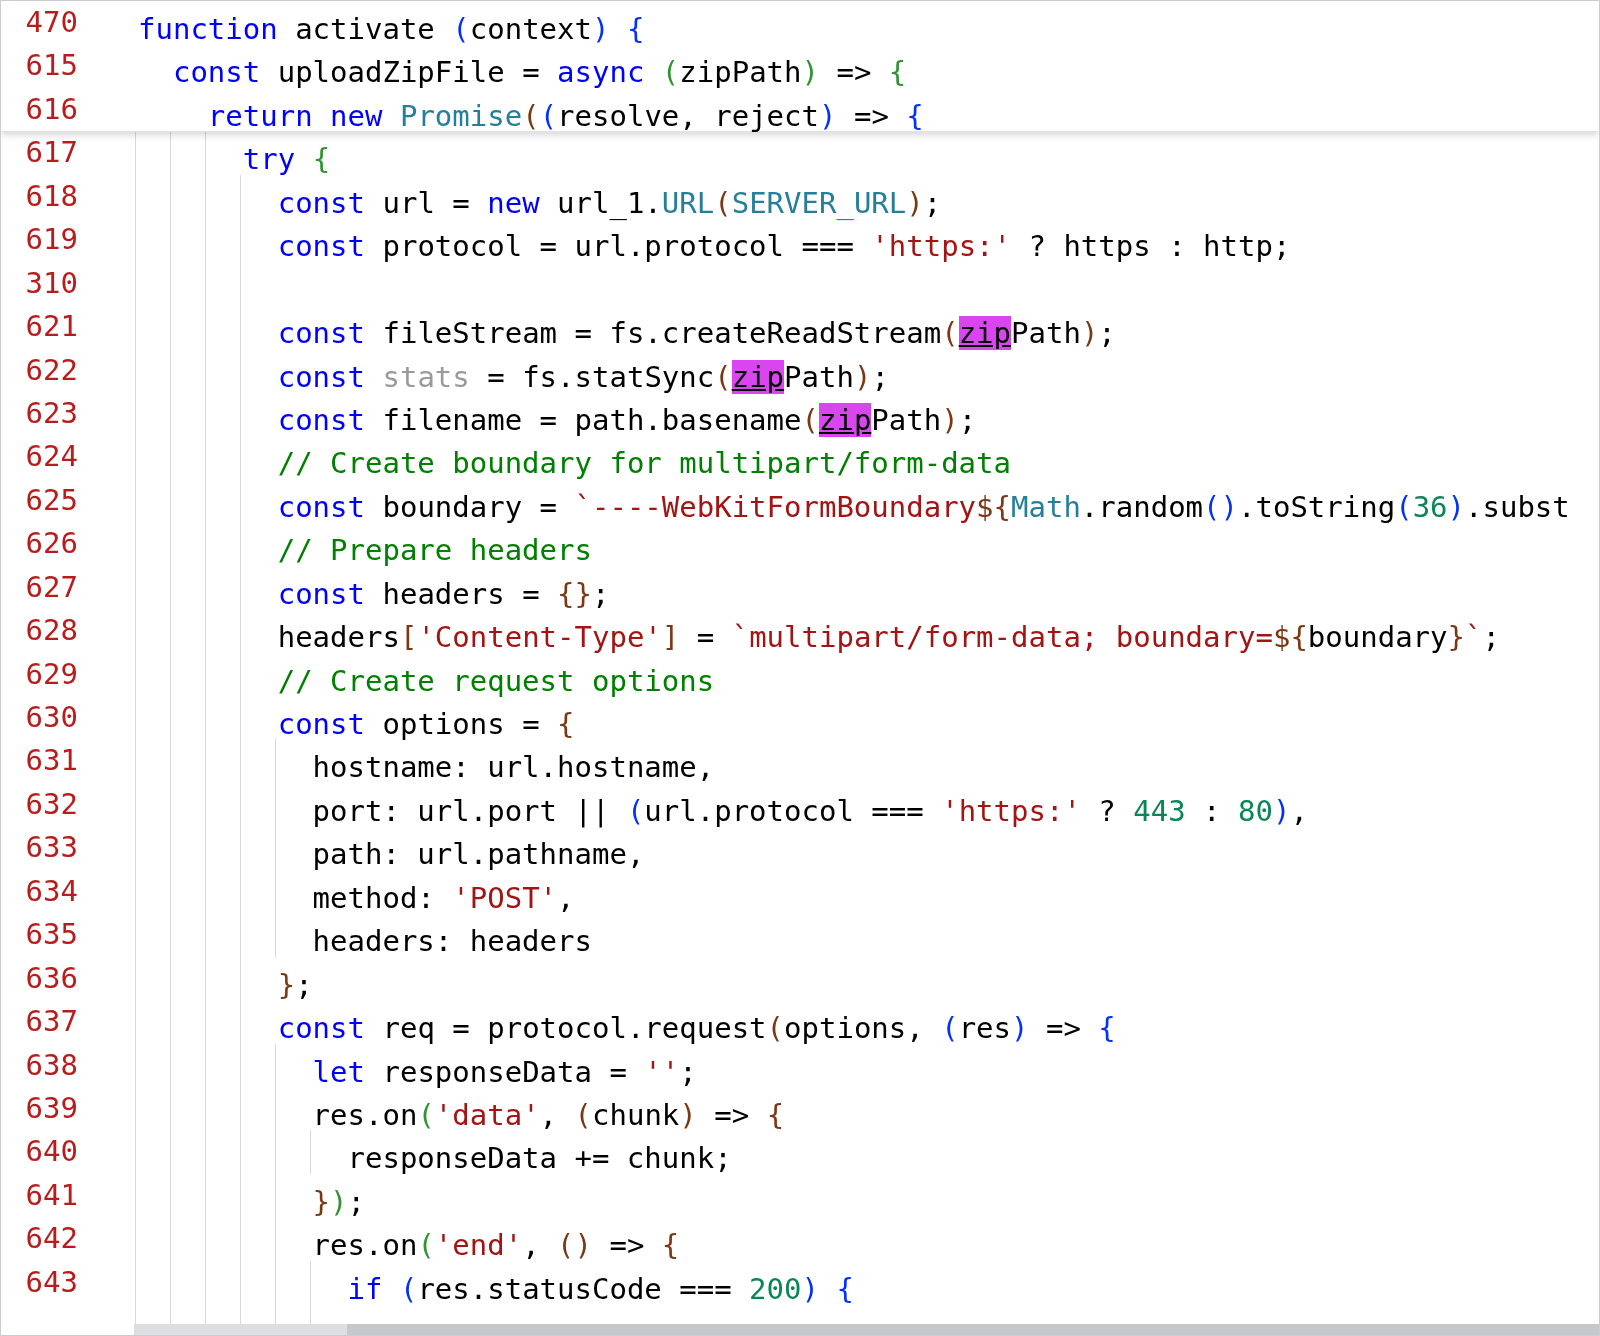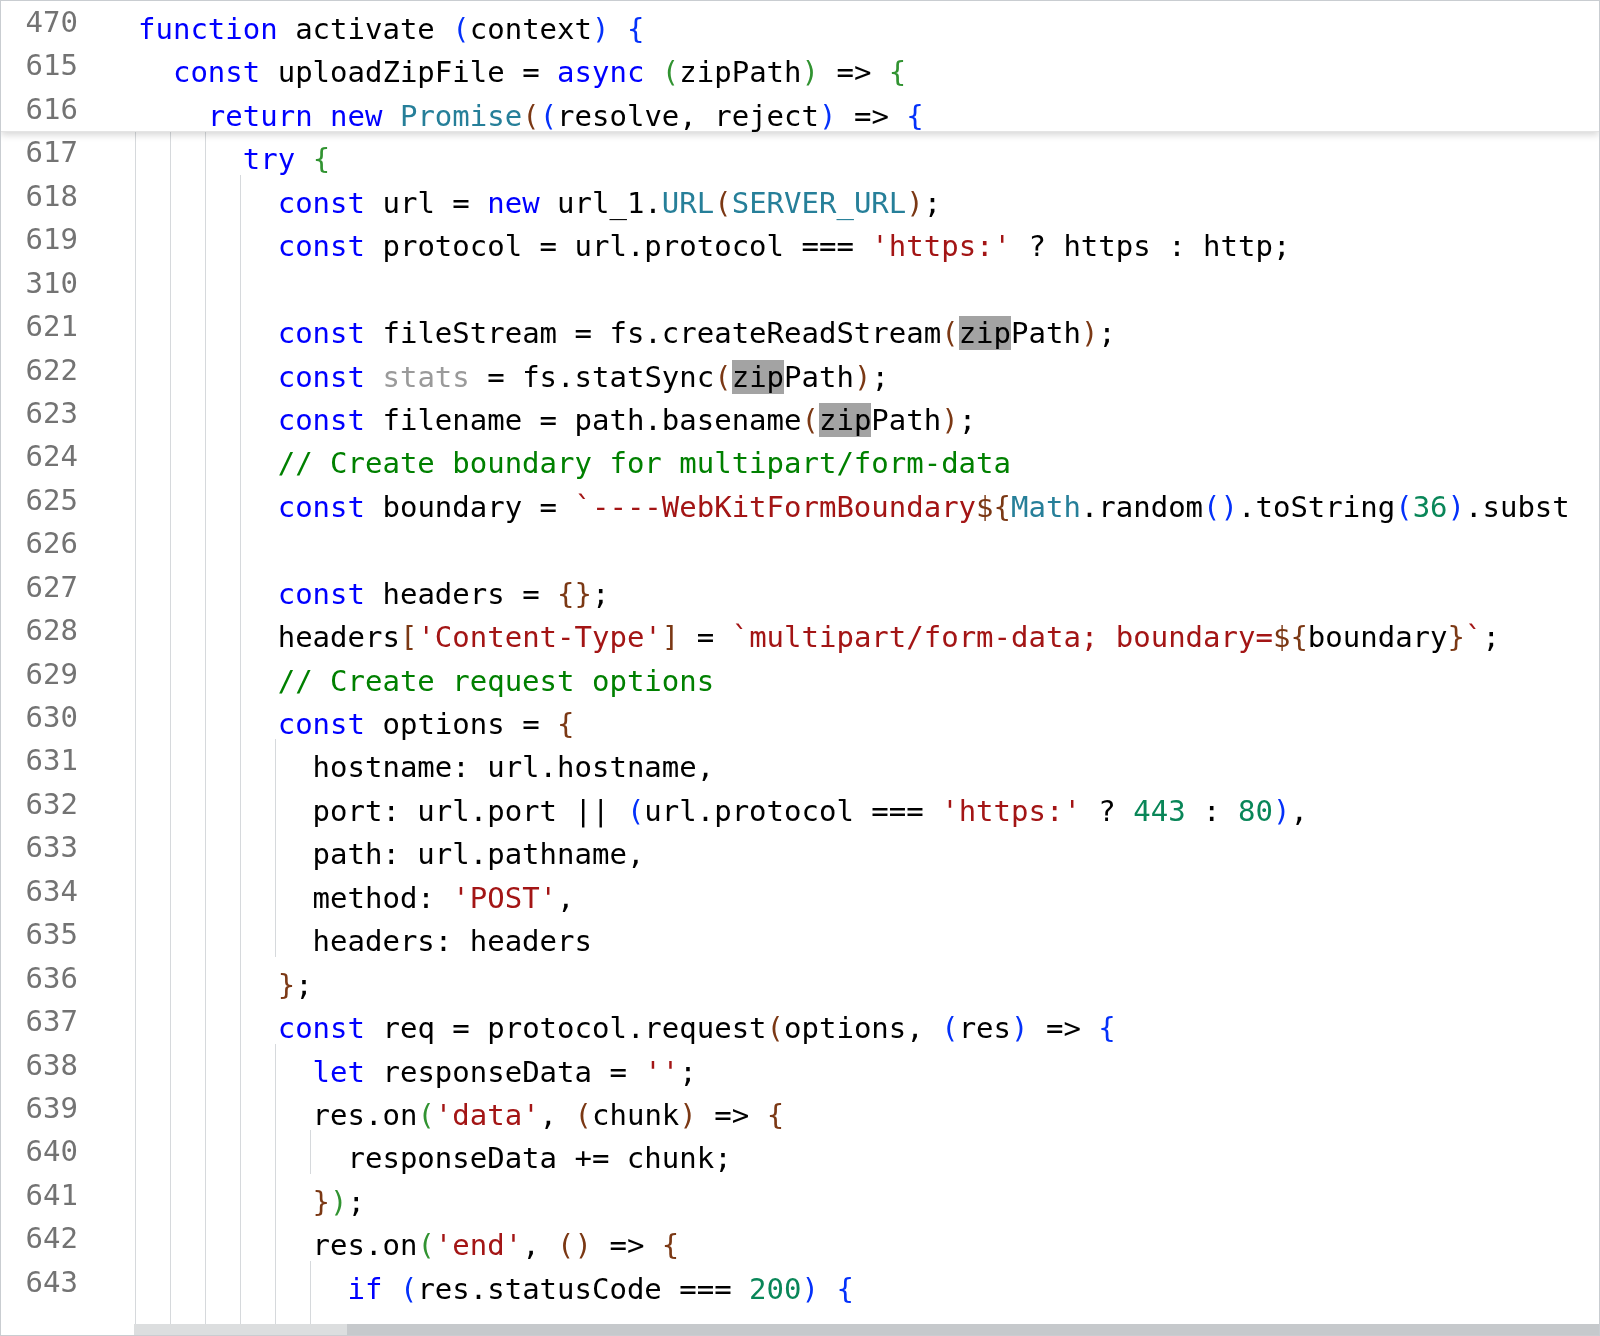--- a/index.html
+++ b/index.html
@@ -12,32 +12,32 @@
     overflow:hidden;
     font-family:"DejaVu Sans Mono","Liberation Mono",monospace;
     font-size:29px;
     color:#000000;
     cursor:text;
   }
   .row { position:relative; height:43.45px; line-height:43.45px; white-space:pre; }
   .row.partial { height:21px; overflow:hidden; }
   .num {
     position:absolute; left:0; top:0; width:77px;
-    text-align:right; color:#737373; cursor:pointer;
+    text-align:right; color:#b91c1c; cursor:pointer;
   }
   .code { position:absolute; left:137px; top:0; white-space:pre;margin-top:7px; }
   .guide { position:absolute; top:0; bottom:0; width:1px; background:#d6d9dc; }
   #sticky {
     position:absolute; top:0; left:0; right:0; z-index:3;
     background:#ffffff;
     box-shadow:0 1px 0 #e4e4e4, 0 4px 7px rgba(0,0,0,0.16);
   }
   #body-rows { position:absolute; top:130.35px; left:0; right:0; z-index:1; }
   .tok { }
-  .hl { background:#a3a3a3; }
+  .hl { background:#d946ef;text-decoration:underline; }
   #hscroll-track {
     position:absolute; bottom:0; left:133px; right:0; height:11px;
     background:#dcdedf; z-index:4; cursor:default;
   }
   #hscroll-thumb {
     position:absolute; bottom:0; left:346px; right:0; height:11px;
     background:#c6c9cc; z-index:5; cursor:default;
   }
 </style>
 </head>
@@ -52,21 +52,21 @@
   <div id="body-rows">
       <div class="row"><span class="num">617</span><div class="guide" style="left: calc(0ch + 134px);"></div><div class="guide" style="left: calc(2ch + 134px);"></div><div class="guide" style="left: calc(4ch + 134px);"></div><span class="code">      <span class="tok" style="color: rgb(0, 0, 255);">try</span><span class="tok" style="color: rgb(0, 0, 0);"> </span><span class="tok" style="color: rgb(49, 147, 49);">{</span></span></div>
       <div class="row"><span class="num">618</span><div class="guide" style="left: calc(0ch + 134px);"></div><div class="guide" style="left: calc(2ch + 134px);"></div><div class="guide" style="left: calc(4ch + 134px);"></div><div class="guide" style="left: calc(6ch + 134px);"></div><span class="code">        <span class="tok" style="color: rgb(0, 0, 255);">const</span><span class="tok" style="color: rgb(0, 0, 0);"> url = </span><span class="tok" style="color: rgb(0, 0, 255);">new</span><span class="tok" style="color: rgb(0, 0, 0);"> url_1.</span><span class="tok" style="color: rgb(38, 127, 153);">URL</span><span class="tok" style="color: rgb(123, 56, 20);">(</span><span class="tok" style="color: rgb(38, 127, 153);">SERVER_URL</span><span class="tok" style="color: rgb(123, 56, 20);">)</span><span class="tok" style="color: rgb(0, 0, 0);">;</span></span></div>
       <div class="row"><span class="num">619</span><div class="guide" style="left: calc(0ch + 134px);"></div><div class="guide" style="left: calc(2ch + 134px);"></div><div class="guide" style="left: calc(4ch + 134px);"></div><div class="guide" style="left: calc(6ch + 134px);"></div><span class="code">        <span class="tok" style="color: rgb(0, 0, 255);">const</span><span class="tok" style="color: rgb(0, 0, 0);"> protocol = url.protocol === </span><span class="tok" style="color: rgb(163, 21, 21);">'https:'</span><span class="tok" style="color: rgb(0, 0, 0);"> ? https : http;</span></span></div>
       <div class="row"><span class="num">310</span><div class="guide" style="left: calc(0ch + 134px);"></div><div class="guide" style="left: calc(2ch + 134px);"></div><div class="guide" style="left: calc(4ch + 134px);"></div><div class="guide" style="left: calc(6ch + 134px);"></div></div>
       <div class="row"><span class="num">621</span><div class="guide" style="left: calc(0ch + 134px);"></div><div class="guide" style="left: calc(2ch + 134px);"></div><div class="guide" style="left: calc(4ch + 134px);"></div><div class="guide" style="left: calc(6ch + 134px);"></div><span class="code">        <span class="tok" style="color: rgb(0, 0, 255);">const</span><span class="tok" style="color: rgb(0, 0, 0);"> fileStream = fs.createReadStream</span><span class="tok" style="color: rgb(123, 56, 20);">(</span><span class="tok hl" style="color: rgb(0, 0, 0);">zip</span><span class="tok" style="color: rgb(0, 0, 0);">Path</span><span class="tok" style="color: rgb(123, 56, 20);">)</span><span class="tok" style="color: rgb(0, 0, 0);">;</span></span></div>
       <div class="row"><span class="num">622</span><div class="guide" style="left: calc(0ch + 134px);"></div><div class="guide" style="left: calc(2ch + 134px);"></div><div class="guide" style="left: calc(4ch + 134px);"></div><div class="guide" style="left: calc(6ch + 134px);"></div><span class="code">        <span class="tok" style="color: rgb(0, 0, 255);">const</span><span class="tok" style="color: rgb(0, 0, 0);"> </span><span class="tok" style="color: rgb(154, 154, 154);">stats</span><span class="tok" style="color: rgb(0, 0, 0);"> = fs.statSync</span><span class="tok" style="color: rgb(123, 56, 20);">(</span><span class="tok hl" style="color: rgb(0, 0, 0);">zip</span><span class="tok" style="color: rgb(0, 0, 0);">Path</span><span class="tok" style="color: rgb(123, 56, 20);">)</span><span class="tok" style="color: rgb(0, 0, 0);">;</span></span></div>
       <div class="row"><span class="num">623</span><div class="guide" style="left: calc(0ch + 134px);"></div><div class="guide" style="left: calc(2ch + 134px);"></div><div class="guide" style="left: calc(4ch + 134px);"></div><div class="guide" style="left: calc(6ch + 134px);"></div><span class="code">        <span class="tok" style="color: rgb(0, 0, 255);">const</span><span class="tok" style="color: rgb(0, 0, 0);"> filename = path.basename</span><span class="tok" style="color: rgb(123, 56, 20);">(</span><span class="tok hl" style="color: rgb(0, 0, 0);">zip</span><span class="tok" style="color: rgb(0, 0, 0);">Path</span><span class="tok" style="color: rgb(123, 56, 20);">)</span><span class="tok" style="color: rgb(0, 0, 0);">;</span></span></div>
       <div class="row"><span class="num">624</span><div class="guide" style="left: calc(0ch + 134px);"></div><div class="guide" style="left: calc(2ch + 134px);"></div><div class="guide" style="left: calc(4ch + 134px);"></div><div class="guide" style="left: calc(6ch + 134px);"></div><span class="code">        <span class="tok" style="color: rgb(0, 128, 0);">// Create boundary for multipart/form-data</span></span></div>
       <div class="row"><span class="num">625</span><div class="guide" style="left: calc(0ch + 134px);"></div><div class="guide" style="left: calc(2ch + 134px);"></div><div class="guide" style="left: calc(4ch + 134px);"></div><div class="guide" style="left: calc(6ch + 134px);"></div><span class="code">        <span class="tok" style="color: rgb(0, 0, 255);">const</span><span class="tok" style="color: rgb(0, 0, 0);"> boundary = </span><span class="tok" style="color: rgb(163, 21, 21);">`----WebKitFormBoundary</span><span class="tok" style="color: rgb(123, 56, 20);">${</span><span class="tok" style="color: rgb(38, 127, 153);">Math</span><span class="tok" style="color: rgb(0, 0, 0);">.random</span><span class="tok" style="color: rgb(4, 49, 250);">(</span><span class="tok" style="color: rgb(4, 49, 250);">)</span><span class="tok" style="color: rgb(0, 0, 0);">.toString</span><span class="tok" style="color: rgb(4, 49, 250);">(</span><span class="tok" style="color: rgb(9, 134, 88);">36</span><span class="tok" style="color: rgb(4, 49, 250);">)</span><span class="tok" style="color: rgb(0, 0, 0);">.subst</span></span></div>
-      <div class="row"><span class="num">626</span><div class="guide" style="left: calc(0ch + 134px);"></div><div class="guide" style="left: calc(2ch + 134px);"></div><div class="guide" style="left: calc(4ch + 134px);"></div><div class="guide" style="left: calc(6ch + 134px);"></div></div>
+      <div class="row"><span class="num">626</span><div class="guide" style="left: calc(0ch + 134px);"></div><div class="guide" style="left: calc(2ch + 134px);"></div><div class="guide" style="left: calc(4ch + 134px);"></div><div class="guide" style="left: calc(6ch + 134px);"></div><span class="code">        <span class="tok" style="color: rgb(0, 128, 0);">// Prepare headers</span></span></div>
       <div class="row"><span class="num">627</span><div class="guide" style="left: calc(0ch + 134px);"></div><div class="guide" style="left: calc(2ch + 134px);"></div><div class="guide" style="left: calc(4ch + 134px);"></div><div class="guide" style="left: calc(6ch + 134px);"></div><span class="code">        <span class="tok" style="color: rgb(0, 0, 255);">const</span><span class="tok" style="color: rgb(0, 0, 0);"> headers = </span><span class="tok" style="color: rgb(123, 56, 20);">{</span><span class="tok" style="color: rgb(123, 56, 20);">}</span><span class="tok" style="color: rgb(0, 0, 0);">;</span></span></div>
       <div class="row"><span class="num">628</span><div class="guide" style="left: calc(0ch + 134px);"></div><div class="guide" style="left: calc(2ch + 134px);"></div><div class="guide" style="left: calc(4ch + 134px);"></div><div class="guide" style="left: calc(6ch + 134px);"></div><span class="code">        <span class="tok" style="color: rgb(0, 0, 0);">headers</span><span class="tok" style="color: rgb(123, 56, 20);">[</span><span class="tok" style="color: rgb(163, 21, 21);">'Content-Type'</span><span class="tok" style="color: rgb(123, 56, 20);">]</span><span class="tok" style="color: rgb(0, 0, 0);"> = </span><span class="tok" style="color: rgb(163, 21, 21);">`multipart/form-data; boundary=</span><span class="tok" style="color: rgb(123, 56, 20);">${</span><span class="tok" style="color: rgb(0, 0, 0);">boundary</span><span class="tok" style="color: rgb(123, 56, 20);">}</span><span class="tok" style="color: rgb(163, 21, 21);">`</span><span class="tok" style="color: rgb(0, 0, 0);">;</span></span></div>
       <div class="row"><span class="num">629</span><div class="guide" style="left: calc(0ch + 134px);"></div><div class="guide" style="left: calc(2ch + 134px);"></div><div class="guide" style="left: calc(4ch + 134px);"></div><div class="guide" style="left: calc(6ch + 134px);"></div><span class="code">        <span class="tok" style="color: rgb(0, 128, 0);">// Create request options</span></span></div>
       <div class="row"><span class="num">630</span><div class="guide" style="left: calc(0ch + 134px);"></div><div class="guide" style="left: calc(2ch + 134px);"></div><div class="guide" style="left: calc(4ch + 134px);"></div><div class="guide" style="left: calc(6ch + 134px);"></div><span class="code">        <span class="tok" style="color: rgb(0, 0, 255);">const</span><span class="tok" style="color: rgb(0, 0, 0);"> options = </span><span class="tok" style="color: rgb(123, 56, 20);">{</span></span></div>
       <div class="row"><span class="num">631</span><div class="guide" style="left: calc(0ch + 134px);"></div><div class="guide" style="left: calc(2ch + 134px);"></div><div class="guide" style="left: calc(4ch + 134px);"></div><div class="guide" style="left: calc(6ch + 134px);"></div><div class="guide" style="left: calc(8ch + 134px);"></div><span class="code">          <span class="tok" style="color: rgb(0, 0, 0);">hostname: url.hostname,</span></span></div>
       <div class="row"><span class="num">632</span><div class="guide" style="left: calc(0ch + 134px);"></div><div class="guide" style="left: calc(2ch + 134px);"></div><div class="guide" style="left: calc(4ch + 134px);"></div><div class="guide" style="left: calc(6ch + 134px);"></div><div class="guide" style="left: calc(8ch + 134px);"></div><span class="code">          <span class="tok" style="color: rgb(0, 0, 0);">port: url.port || </span><span class="tok" style="color: rgb(4, 49, 250);">(</span><span class="tok" style="color: rgb(0, 0, 0);">url.protocol === </span><span class="tok" style="color: rgb(163, 21, 21);">'https:'</span><span class="tok" style="color: rgb(0, 0, 0);"> ? </span><span class="tok" style="color: rgb(9, 134, 88);">443</span><span class="tok" style="color: rgb(0, 0, 0);"> : </span><span class="tok" style="color: rgb(9, 134, 88);">80</span><span class="tok" style="color: rgb(4, 49, 250);">)</span><span class="tok" style="color: rgb(0, 0, 0);">,</span></span></div>
       <div class="row"><span class="num">633</span><div class="guide" style="left: calc(0ch + 134px);"></div><div class="guide" style="left: calc(2ch + 134px);"></div><div class="guide" style="left: calc(4ch + 134px);"></div><div class="guide" style="left: calc(6ch + 134px);"></div><div class="guide" style="left: calc(8ch + 134px);"></div><span class="code">          <span class="tok" style="color: rgb(0, 0, 0);">path: url.pathname,</span></span></div>
       <div class="row"><span class="num">634</span><div class="guide" style="left: calc(0ch + 134px);"></div><div class="guide" style="left: calc(2ch + 134px);"></div><div class="guide" style="left: calc(4ch + 134px);"></div><div class="guide" style="left: calc(6ch + 134px);"></div><div class="guide" style="left: calc(8ch + 134px);"></div><span class="code">          <span class="tok" style="color: rgb(0, 0, 0);">method: </span><span class="tok" style="color: rgb(163, 21, 21);">'POST'</span><span class="tok" style="color: rgb(0, 0, 0);">,</span></span></div>
       <div class="row"><span class="num">635</span><div class="guide" style="left: calc(0ch + 134px);"></div><div class="guide" style="left: calc(2ch + 134px);"></div><div class="guide" style="left: calc(4ch + 134px);"></div><div class="guide" style="left: calc(6ch + 134px);"></div><div class="guide" style="left: calc(8ch + 134px);"></div><span class="code">          <span class="tok" style="color: rgb(0, 0, 0);">headers: headers</span></span></div>
       <div class="row"><span class="num">636</span><div class="guide" style="left: calc(0ch + 134px);"></div><div class="guide" style="left: calc(2ch + 134px);"></div><div class="guide" style="left: calc(4ch + 134px);"></div><div class="guide" style="left: calc(6ch + 134px);"></div><span class="code">        <span class="tok" style="color: rgb(123, 56, 20);">}</span><span class="tok" style="color: rgb(0, 0, 0);">;</span></span></div>

